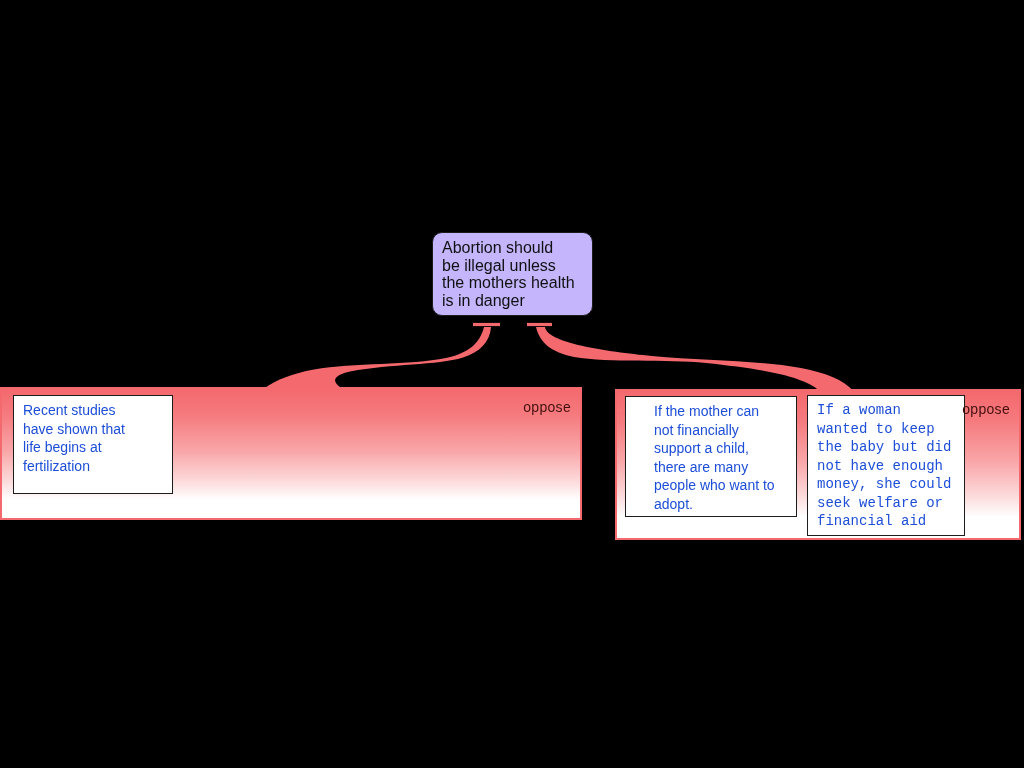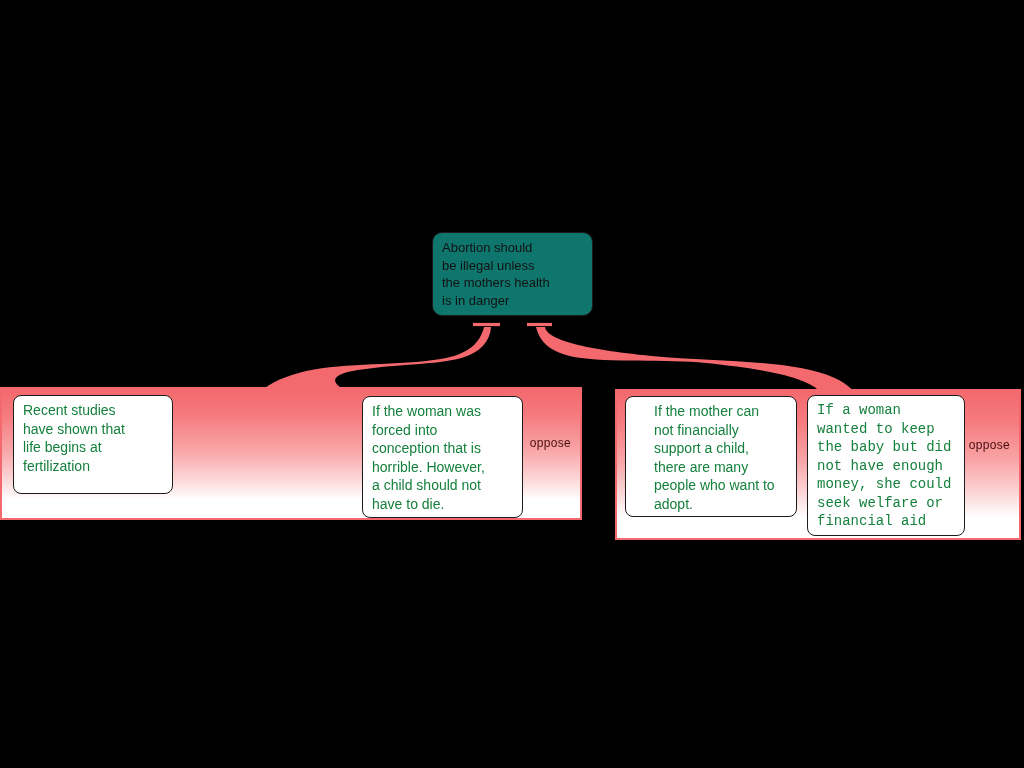--- a/index.html
+++ b/index.html
@@ -3,39 +3,39 @@
 <meta charset="utf-8">
 <style>
   html,body{margin:0;padding:0;background:#000;}
   .canvas{
     position:relative;width:1024px;height:768px;background:#000000;
     overflow:hidden;font-family:"Liberation Sans",sans-serif;
   }
   .connectors{position:absolute;left:0;top:0;z-index:1;}
   .root-node{
     position:absolute;left:432px;top:232px;width:161px;height:84px;
-    box-sizing:border-box;background:#0f766e;border:1.5px solid #1c1c1c;
+    box-sizing:border-box;background:#c4b5fd;border:1.5px solid #1c1c1c;
     border-radius:10px;padding:6px 9px;white-space:pre-line;
-    font-size:13px;line-height:17.5px;color:#111;z-index:3;
+    font-size:16px;line-height:17.5px;color:#111;z-index:3;
   }
   .group{
     position:absolute;box-sizing:border-box;z-index:2;
     border:2px solid #f4696d;
     background:linear-gradient(180deg,#f4696d 0%,#f57a7e 20%,#f9a6a8 48%,#fcd7d8 70%,#ffffff 86%,#ffffff 100%);
   }
   .group-left{left:0;top:387px;width:582px;height:133px;}
   .group-right{left:615px;top:389px;width:406px;height:151px;}
   .group-label{
-    position:absolute;top:10px;right:9px;font-size:12px;color:#44100f;
-    letter-spacing:.3px;z-index:4;margin-top:37px;
+    position:absolute;top:10px;right:9px;font-size:14px;color:#44100f;
+    letter-spacing:.3px;z-index:4;
   }
   .node{
     position:absolute;box-sizing:border-box;background:#ffffff;
-    border:1.5px solid #1c1c1c;border-radius:8px;padding:5px 9px 8px;
-    white-space:pre-line;font-size:14px;line-height:18.5px;color:#15803d;z-index:3;
+    border:1.5px solid #1c1c1c;border-radius:0;padding:5px 9px 8px;
+    white-space:pre-line;font-size:14px;line-height:18.5px;color:#1d4ed8;z-index:3;
   }
   .n-l1{left:11px;top:6px;width:160px;height:99px;}
   .n-l2{left:183px;top:6px;width:169px;height:84px;}
   .n-l3{left:360px;top:7px;width:161px;height:122px;}
   .n-r1{left:8px;top:5px;width:172px;height:121px;padding-left:28px;}
   .n-r2{left:190px;top:4px;width:158px;height:141px;font-family:Liberation Mono, monospace;}
 </style>
 </head>
 <body>
 
@@ -67,26 +67,20 @@
 be illegal unless
 the mothers health
 is in danger</div>
 
   <div class="group group-left">
     <div class="group-label">oppose</div>
     <div class="node n-l1">Recent studies
 have shown that
 life begins at
 fertilization</div>
-    <div class="node n-l3">If the woman was
-forced into
-conception that is
-horrible. However,
-a child should not
-have to die.</div>
   </div>
 
   <div class="group group-right">
     <div class="group-label">oppose</div>
     <div class="node n-r1">If the mother can
 not financially
 support a child,
 there are many
 people who want to
 adopt.</div>

